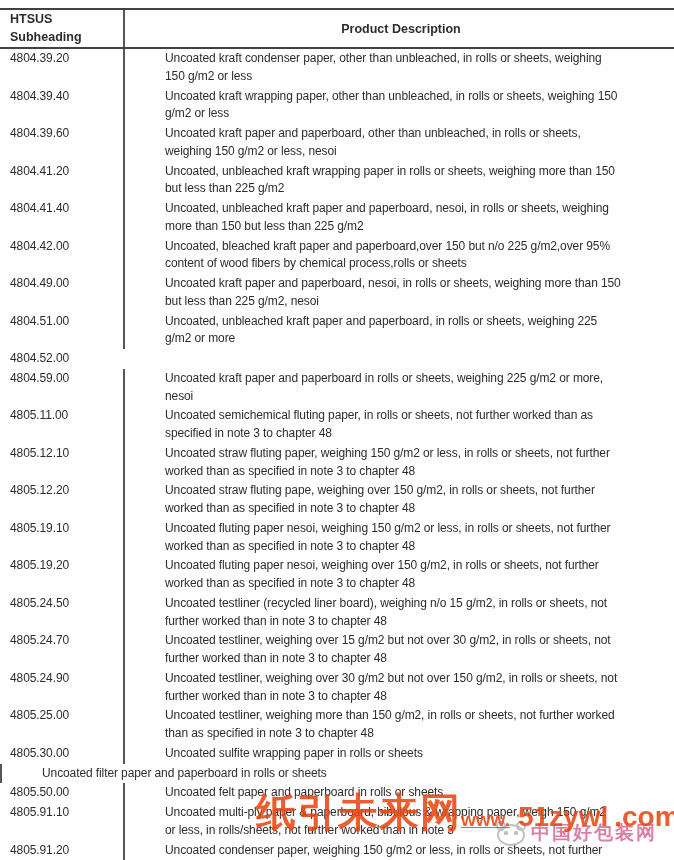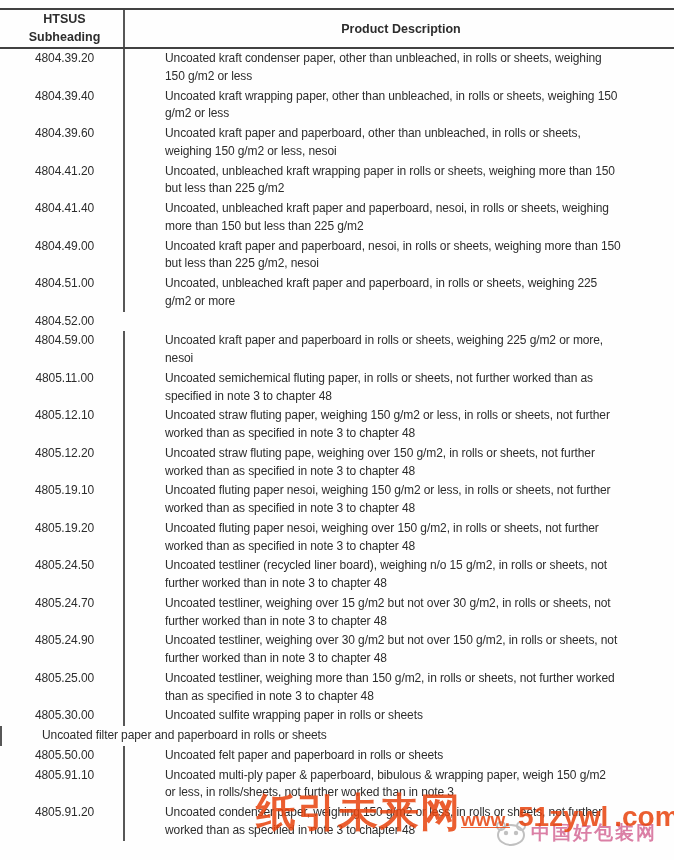--- a/index.html
+++ b/index.html
@@ -22,21 +22,20 @@
   .header-row {
     display: flex;
     align-items: stretch;
     border-bottom: 2px solid #414141;
   }
   .cell-code {
     flex: 0 0 123px;
     width: 123px;
     box-sizing: border-box;
     padding: 1px 4px 1px 10px;
-    text-align: center;
   }
   .cell-desc {
     flex: 1;
     border-left: 2px solid #575757;
     box-sizing: border-box;
     padding: 1px 6px 1px 9px;
   }
   .header-row .cell-code {
     font-weight: bold;
     font-size: 12.5px;
@@ -134,20 +133,25 @@
           <div class="cell-desc">Uncoated, unbleached kraft wrapping paper in rolls or sheets, weighing more than 150
 but less than 225 g/m2</div>
         </div>
 
         <div class="row">
           <div class="cell-code">4804.41.40</div>
           <div class="cell-desc">Uncoated, unbleached kraft paper and paperboard, nesoi, in rolls or sheets, weighing
 more than 150 but less than 225 g/m2</div>
         </div>
 
+        <div class="row">
+          <div class="cell-code">4804.42.00</div>
+          <div class="cell-desc">Uncoated, bleached kraft paper and paperboard,over 150 but n/o 225 g/m2,over 95%
+content of wood fibers by chemical process,rolls or sheets</div>
+        </div>
 
         <div class="row">
           <div class="cell-code">4804.49.00</div>
           <div class="cell-desc">Uncoated kraft paper and paperboard, nesoi, in rolls or sheets, weighing more than 150
 but less than 225 g/m2, nesoi</div>
         </div>
 
         <div class="row">
           <div class="cell-code">4804.51.00</div>
           <div class="cell-desc">Uncoated, unbleached kraft paper and paperboard, in rolls or sheets, weighing 225

